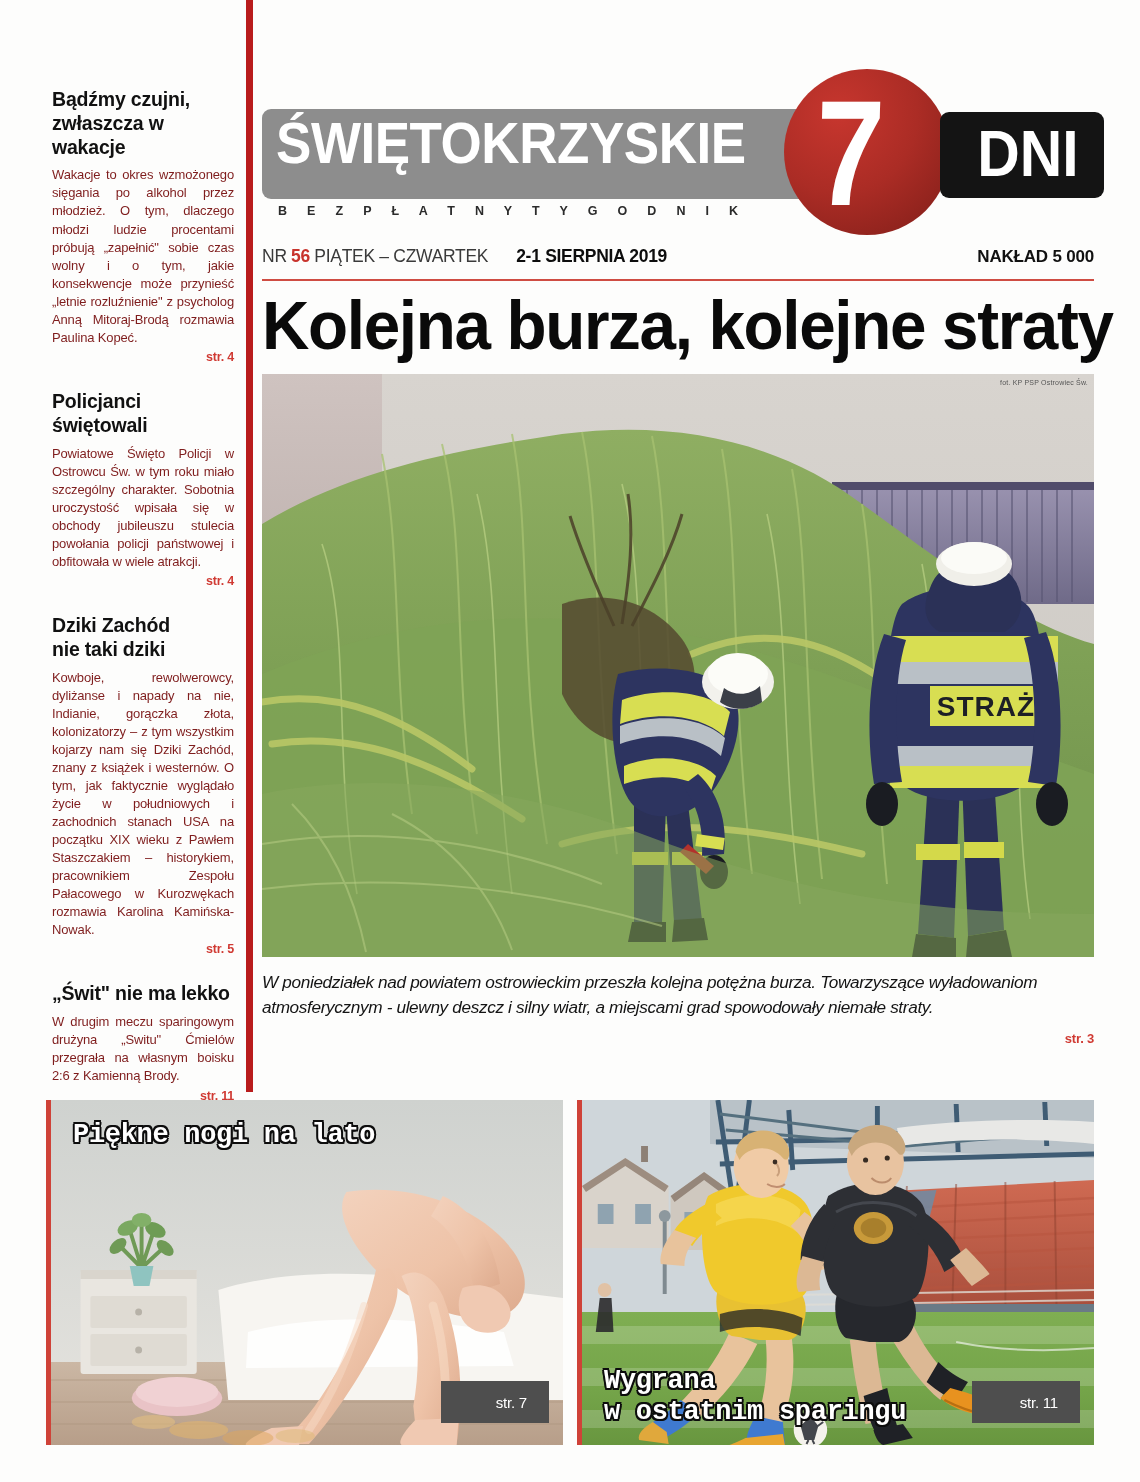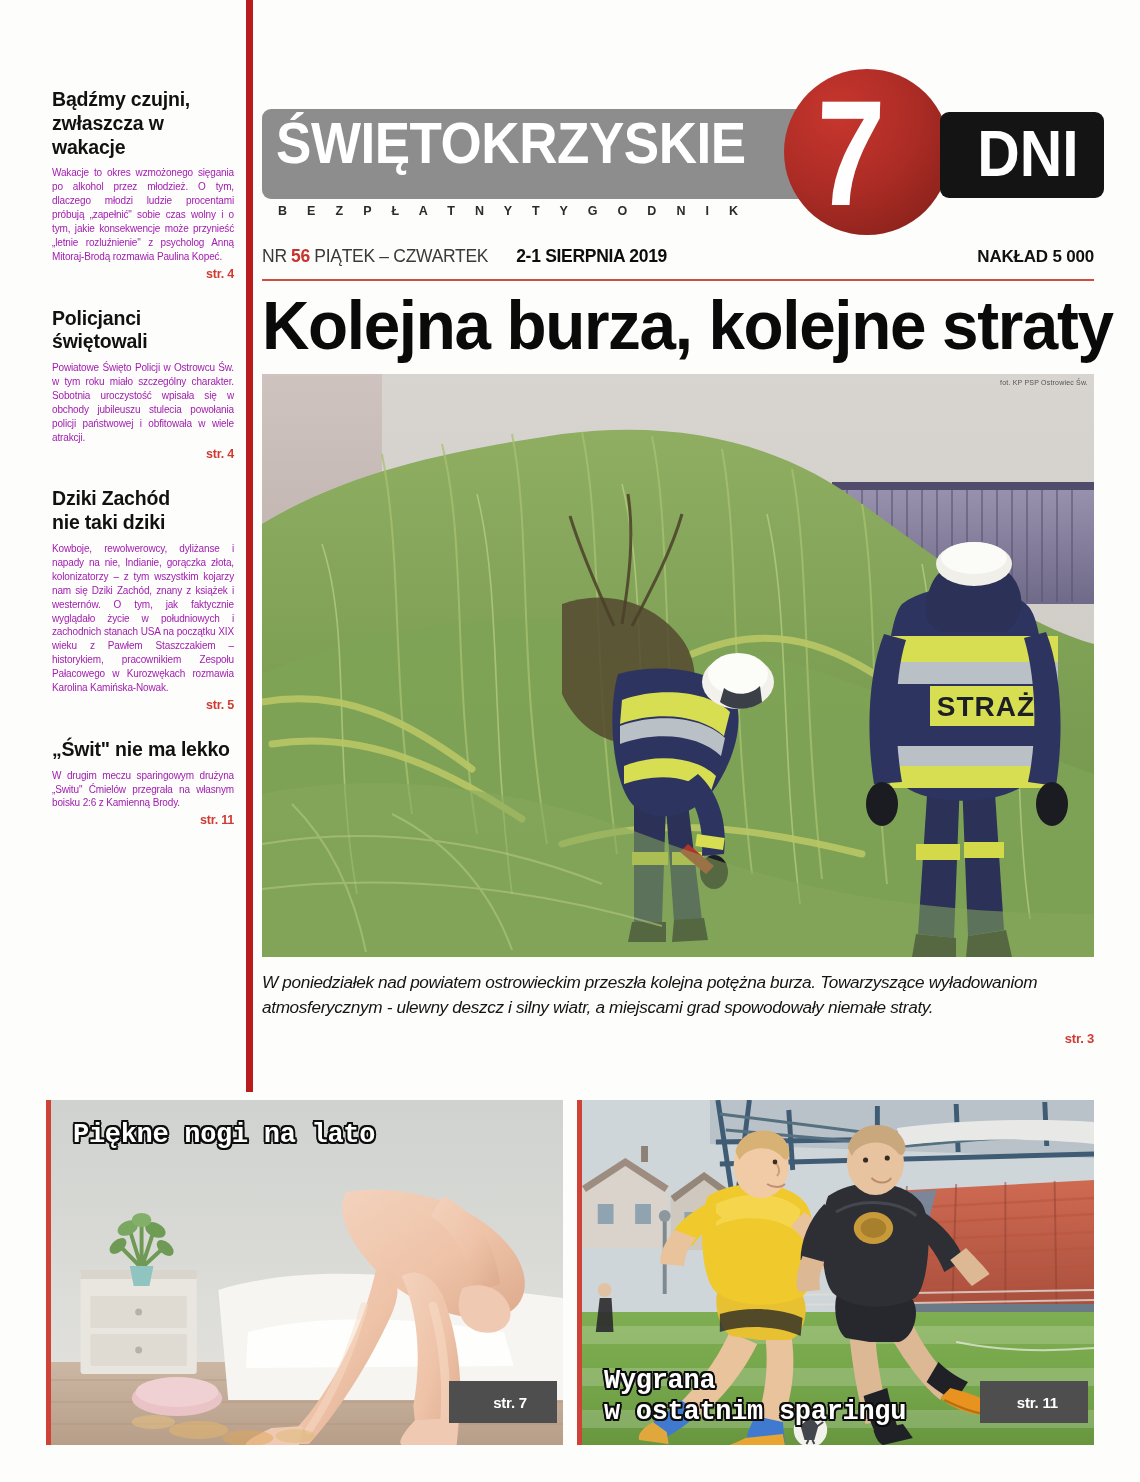--- a/index.html
+++ b/index.html
@@ -44,23 +44,23 @@
   .side-title {
     font-size: 19.5px;
     font-weight: bold;
     line-height: 1.22;
     color: #111;
     letter-spacing: -0.2px;
     margin-bottom: 7px;
   }
 
   .side-body {
-    font-size: 10px;
+    font-size: 13px;
     line-height: 1.39;
-    color: #a21caf;
+    color: #7f1d1d;
     text-align: justify;
     letter-spacing: -0.15px;
     hyphens: manual;
   }
 
   .side-page {
     font-size: 12.5px;
     font-weight: bold;
     color: #d03a33;
     text-align: right;
@@ -295,30 +295,30 @@
       -1.6px  1.6px 0 #0d0d0d,  1.6px  1.6px 0 #0d0d0d,
        0 -2px 0 #0d0d0d, 0 2px 0 #0d0d0d,
       -2px 0 0 #0d0d0d, 2px 0 0 #0d0d0d;
     white-space: pre-line;
   }
   .promo-title.top { top: 20px; }
   .promo-title.bottom { bottom: 16px; }
 
   .promo-page {
     position: absolute;
-    right: 6px; bottom: 22px;
+    right: 14px; bottom: 22px;
     width: 108px; height: 42px;
     background: #4e4e4e;
     z-index: 6;
     display: flex;
     align-items: center;
     justify-content: flex-end;
-    padding-right: 30px;
+    padding-right: 22px;
     font-size: 15px;
-    font-weight: bold;
+    font-weight: normal;
     color: #ffffff;
     letter-spacing: -0.2px;
   }
 </style>
 </head>
 <body>
 
 <div class="page">
 
   <div class="top-area">

